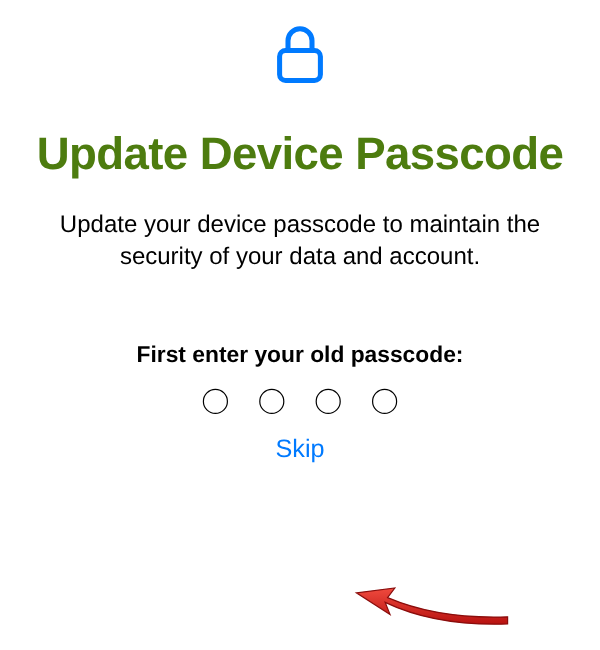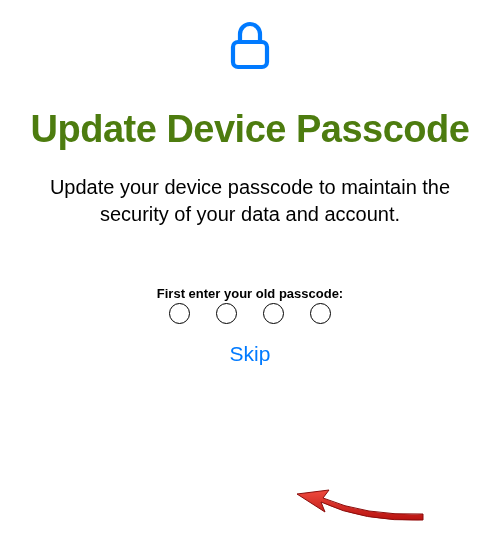--- a/index.html
+++ b/index.html
@@ -36,25 +36,25 @@
     .subtitle {
       font-size: 20px;
       font-weight: 400;
       text-align: center;
       color: #000;
       line-height: 1.35;
       padding: 0 20px;
       margin-bottom: 58px;
     }
     .prompt {
-      font-size: 13px;
+      font-size: 19px;
       font-weight: 600;
       text-align: center;
       color: #000;
-      margin-bottom: 2px;
+      margin-bottom: 16px;
     }
     .dots-row {
       display: flex;
       gap: 26px;
       justify-content: center;
       margin-bottom: 18px;
     }
     .dot {
       width: 21px;
       height: 21px;

